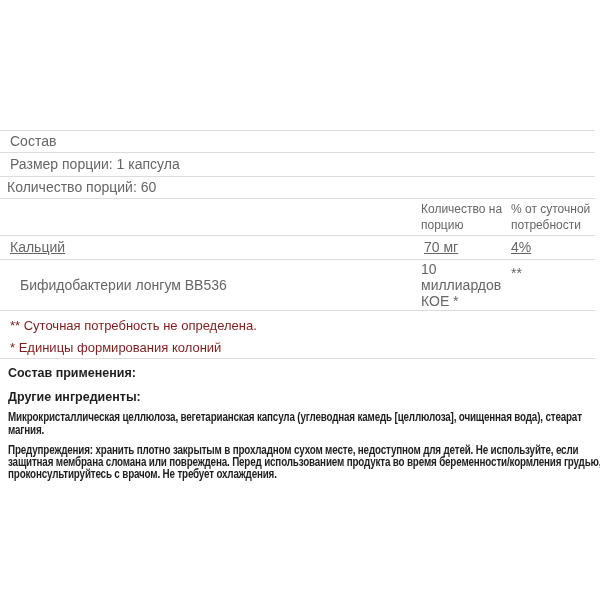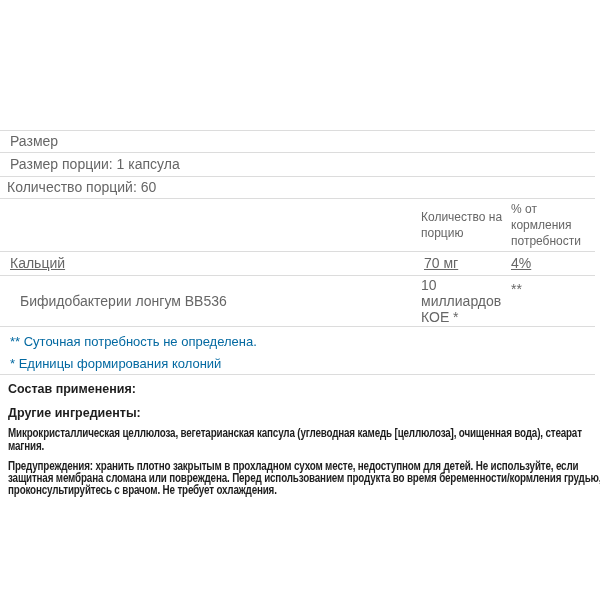--- a/index.html
+++ b/index.html
@@ -54,21 +54,21 @@
   tr.r-nutrient2 td.name { padding-left: 20px; }
   td.val { font-size: 13px; line-height: 16px; }
   td.val-indent { padding-left: 3px !important; }
   td.dv-top { vertical-align: top !important; padding-top: 5px !important; }
 
   tr.r-footnotes td { padding: 6px 10px 2px 10px; }
   .footnote {
     margin: 0;
     font-size: 13px;
     line-height: 17px;
-    color: #0369a1;
+    color: #7f1d1d;
   }
   .footnote + .footnote { margin-top: 5px; }
 
   
   .details {
     margin-left: 8px;
     color: #1e1e1e;
   }
   .d-heading {
     margin: 0;
@@ -100,32 +100,32 @@
 <div class="page">
 
   <table class="sf">
     <colgroup>
       <col class="c1">
         <col class="c2">
         <col class="c3">
     </colgroup>
     <tbody>
       <tr class="r-title">
-        <td colspan="3">Размер</td>
+        <td colspan="3">Состав</td>
       </tr>
       <tr class="r-serving">
         <td colspan="3">Размер порции: 1 капсула</td>
       </tr>
       <tr class="r-servings">
         <td colspan="3">Количество порций: 60</td>
       </tr>
       <tr class="r-head">
         <td></td>
         <td>Количество на порцию</td>
-        <td>% от кормления потребности</td>
+        <td>% от суточной потребности</td>
       </tr>
       <tr class="r-nutrient">
         <td class="name">Кальций</td>
         <td class="val val-indent">70 мг</td>
         <td class="val">4%</td>
       </tr>
       <tr class="r-nutrient2">
         <td class="name">Бифидобактерии лонгум BB536</td>
         <td class="val">10 миллиардов КОЕ *</td>
         <td class="val dv-top">**</td>

